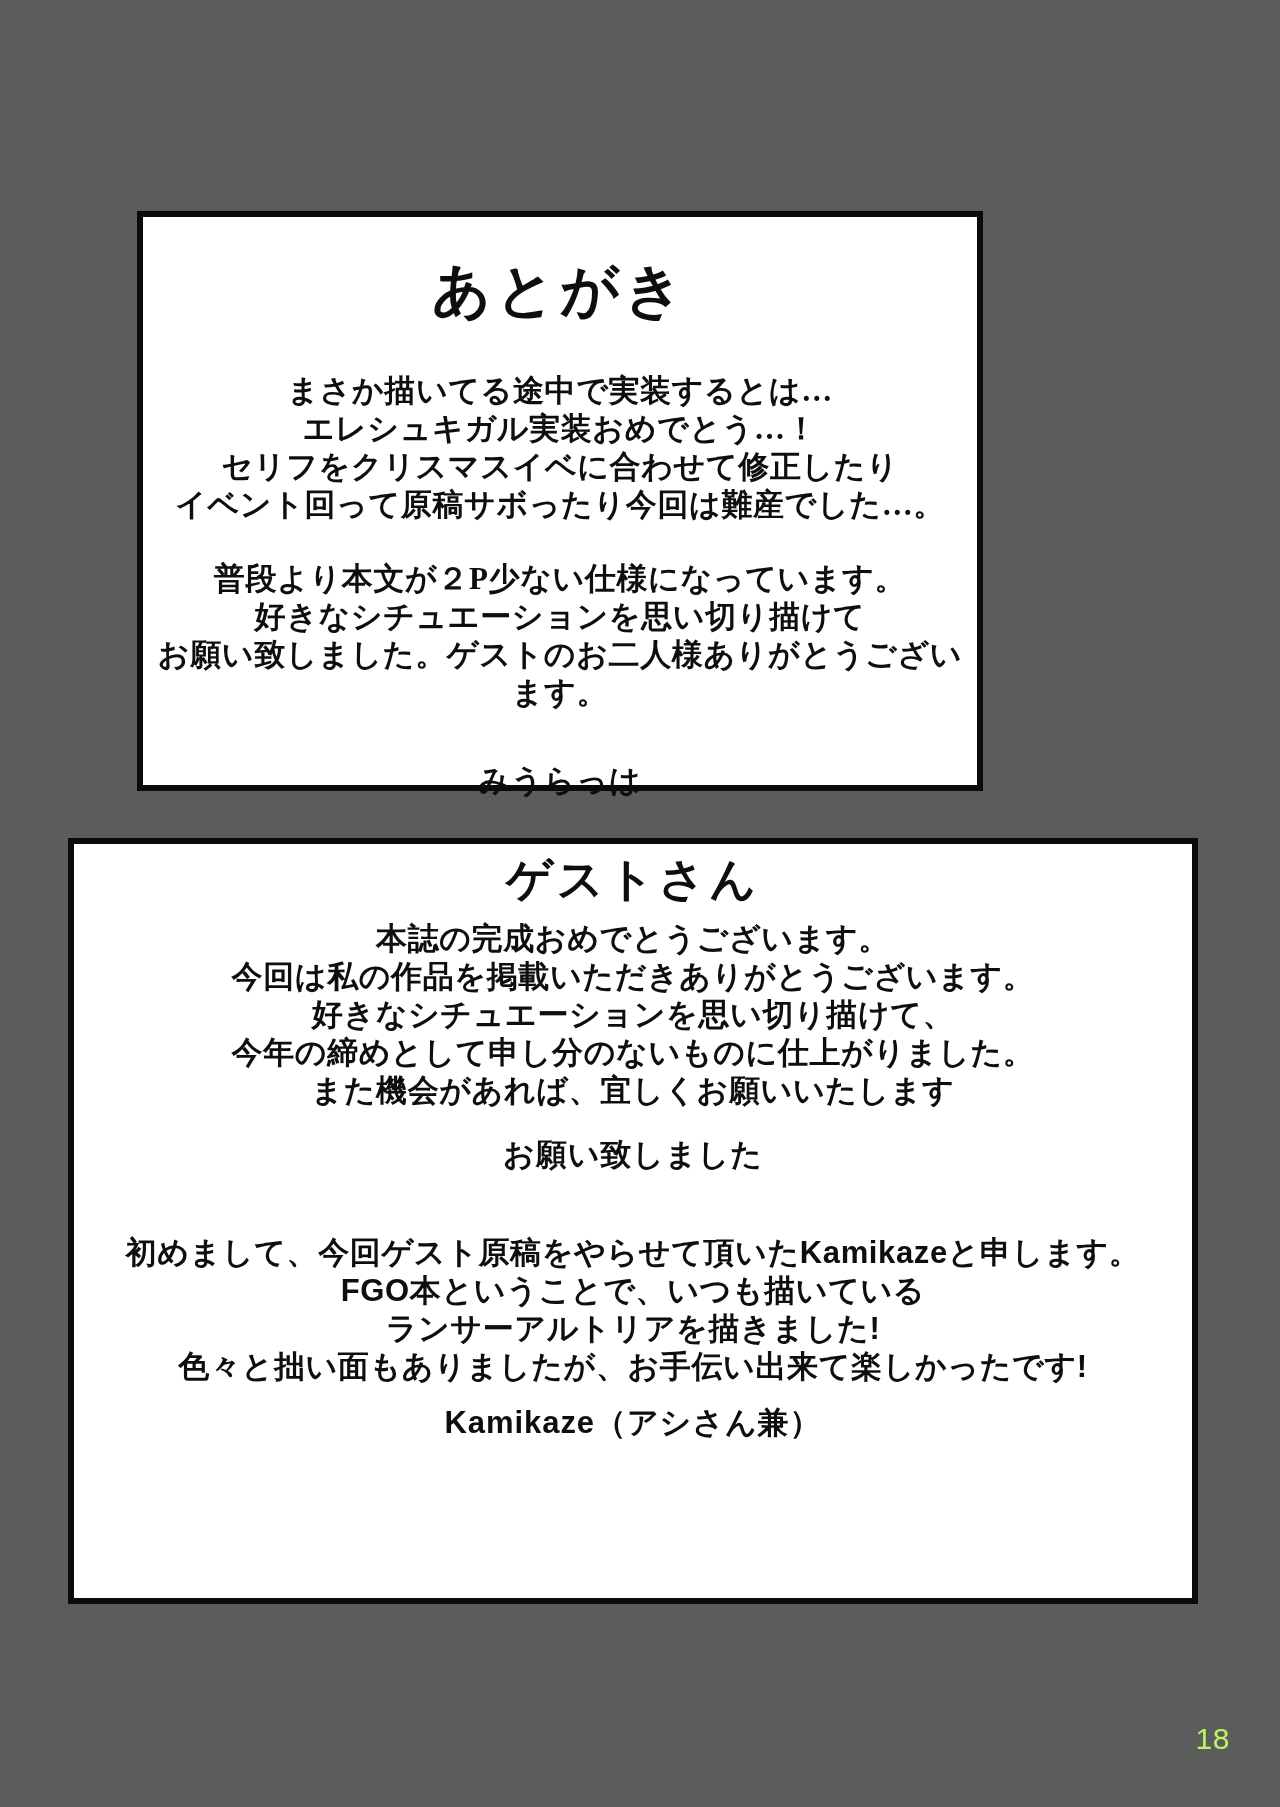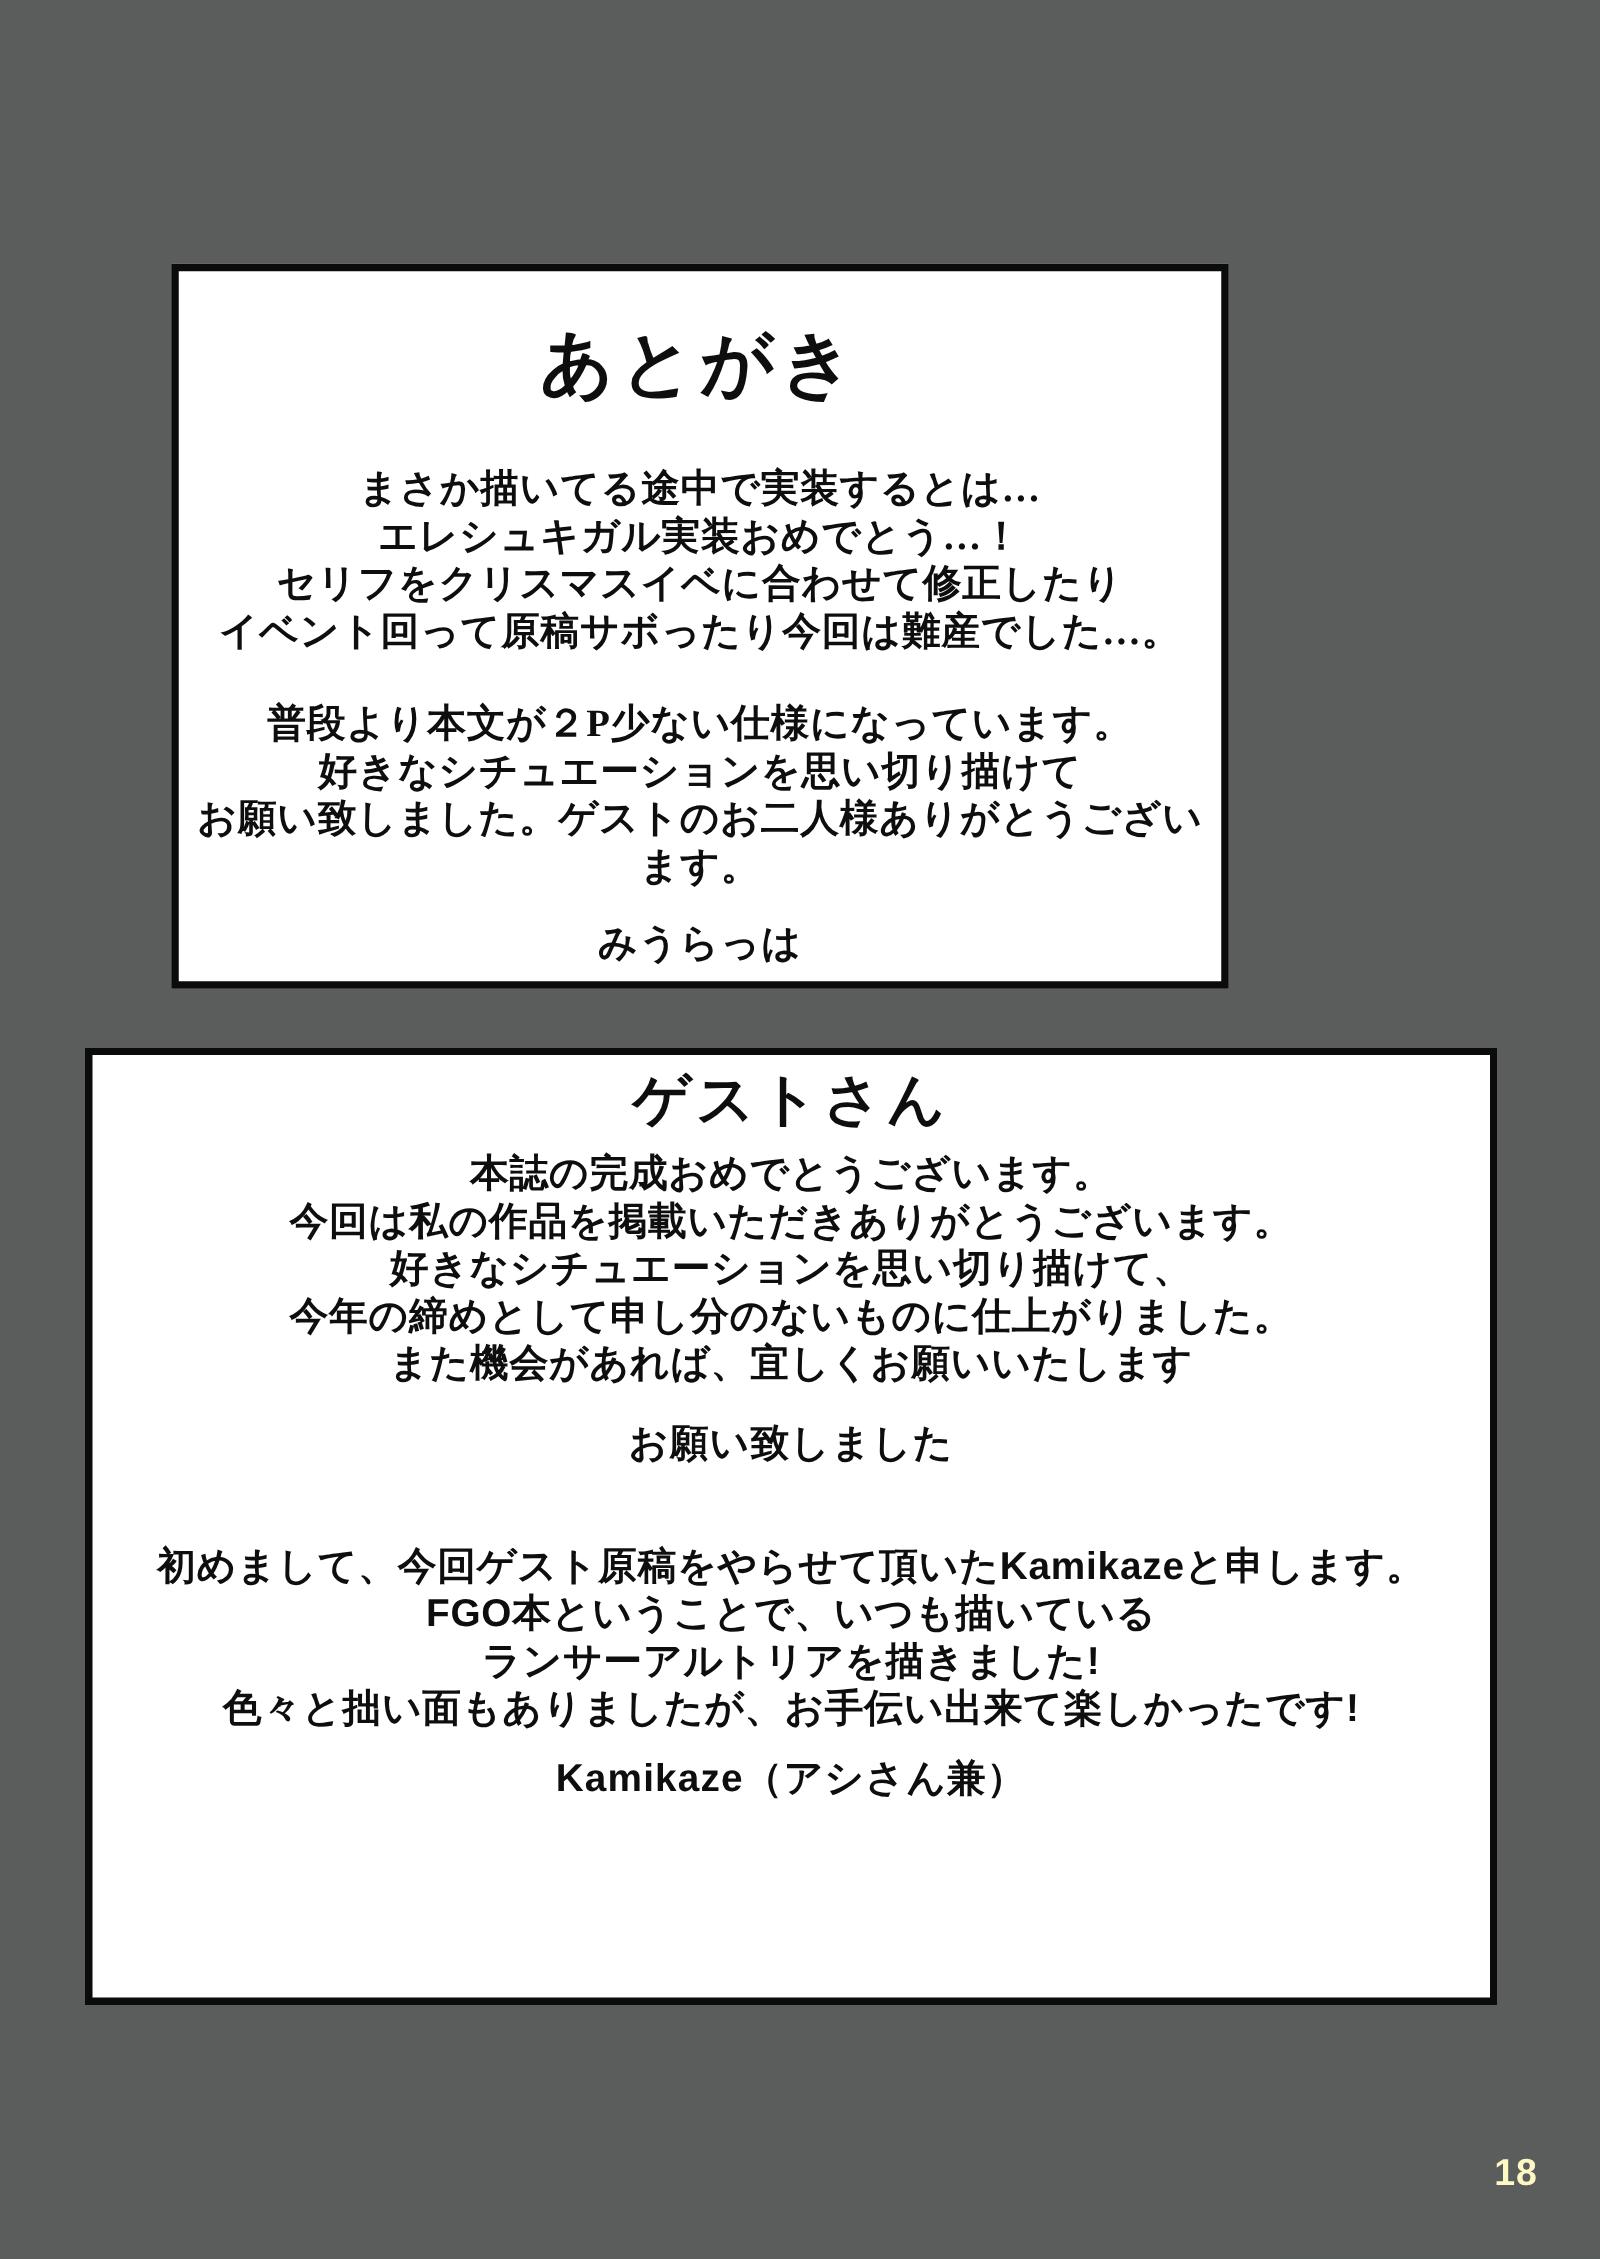--- a/index.html
+++ b/index.html
@@ -56,39 +56,39 @@
     letter-spacing: 0.02em;
   }
   .serif {
     font-family: "Liberation Serif", "DejaVu Serif", serif;
   }
   .gothic {
     font-family: "Liberation Sans", "DejaVu Sans", sans-serif;
   }
   .box-afterword .para-1 { margin-top: 50px; }
   .box-afterword .para-2 { margin-top: 36px; }
-  .box-afterword .signature { margin-top: 24px; }
+  .box-afterword .signature { margin-top: 50px; }
   .box-guests .para-1 { margin-top: 16px; }
   .box-guests .sig-1 { margin-top: 26px; }
   .box-guests .para-2 { margin-top: 60px; }
   .box-guests .sig-2 { margin-top: 18px; }
   .signature {
     font-size: 31px;
     font-weight: bold;
     line-height: 38px;
     letter-spacing: 0.03em;
   }
   .page-number {
     position: absolute;
     right: 50px;
     top: 1722px;
-    color: #fef9c3;
+    color: #bef264;
     font-family: "Liberation Sans", "DejaVu Sans", sans-serif;
     font-size: 30px;
-    font-weight: bold;
+    font-weight: normal;
     letter-spacing: 0.02em;
   }
 </style>
 </head>
 <body>
 
 <section class="box box-afterword">
   <h1 class="box-title">あとがき</h1>
   <div class="para para-1 serif">
       <div class="line">まさか描いてる途中で実装するとは…</div>

